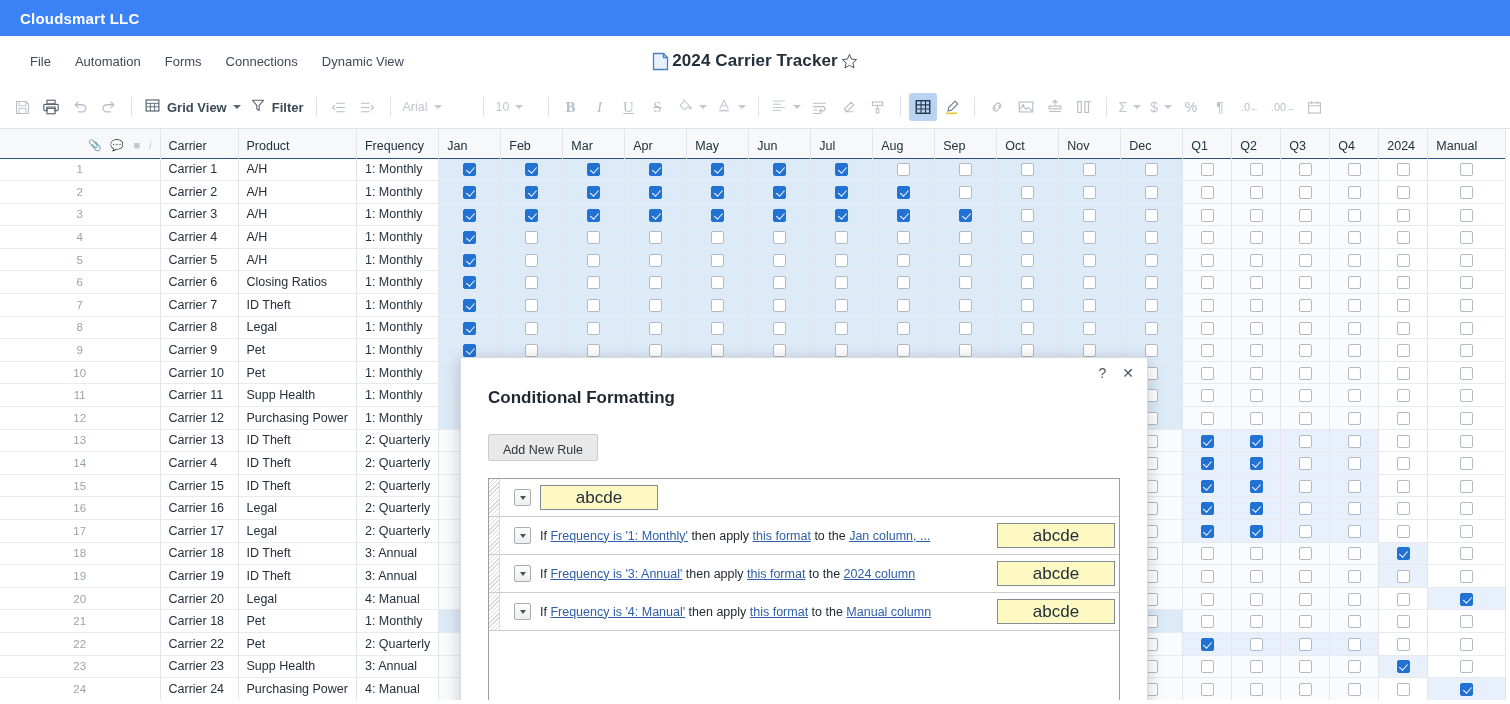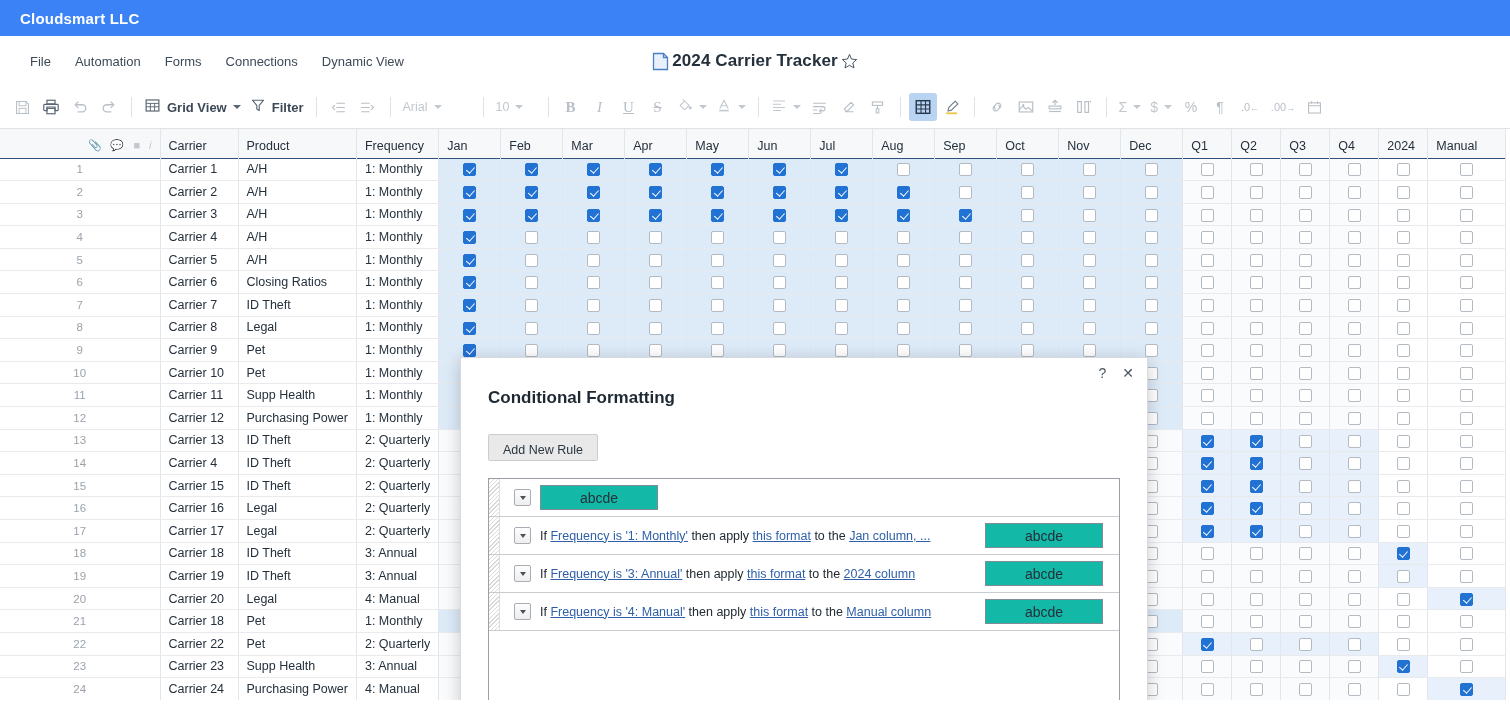--- a/index.html
+++ b/index.html
@@ -291,28 +291,28 @@
     overflow: hidden;
   }
   .rule-text a {
     color: #2f5fa8;
     text-decoration: underline;
     cursor: pointer;
   }
   .fmt-preview {
     width: 118px;
     height: 25px;
-    background: #14b8a6;
+    background: #fef9c3;
     border: 1px solid #828c96;
     display: flex;
     align-items: center;
     justify-content: center;
-    font-size: 14px;
+    font-size: 17px;
     color: #23303c;
-    margin-right: 16px;
+    margin-right: 4px;
     cursor: pointer;
     flex: 0 0 auto;
   }
 </style>
 </head>
 <body>
 
 <div class="titlebar">
   <span class="brand">Cloudsmart LLC</span>
 </div>

